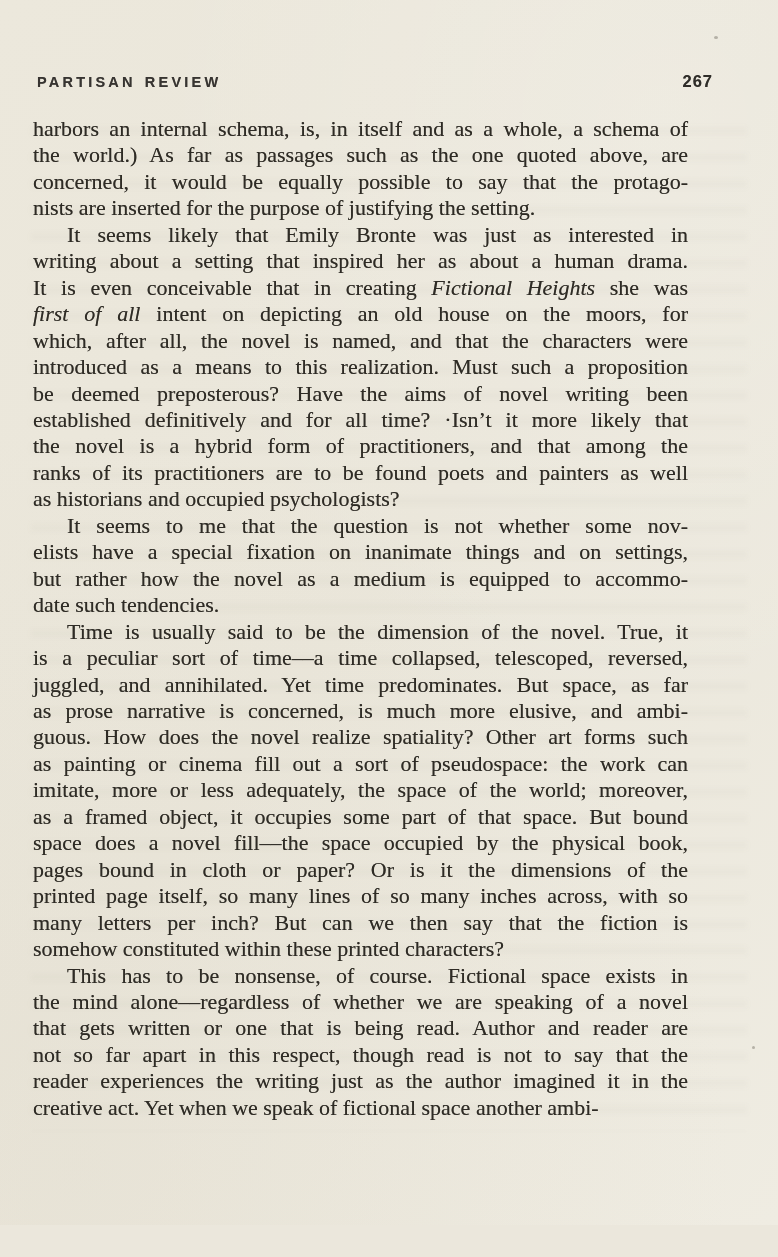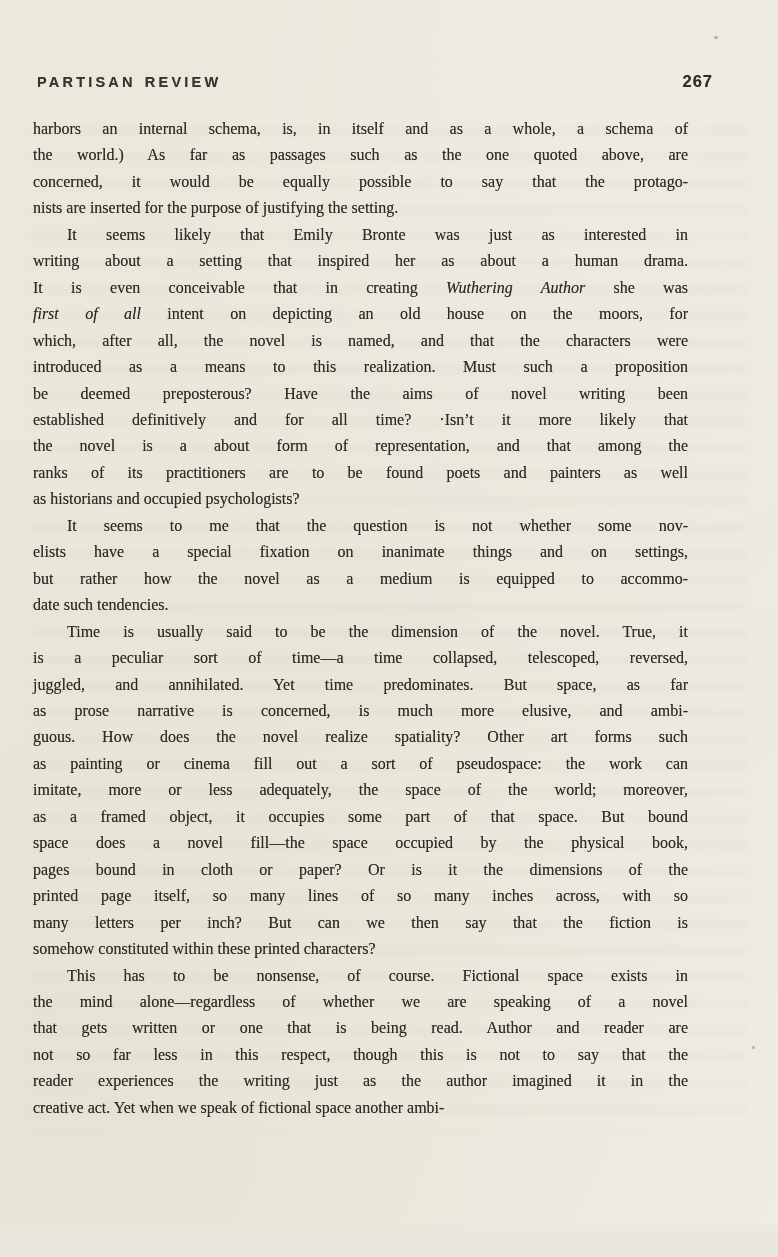--- a/index.html
+++ b/index.html
@@ -72,21 +72,21 @@
     letter-spacing: 1px;
     color: #2f2d29;
     text-shadow: 0 0 0.5px rgba(47,45,41,0.55);
   }
 
   .page-body {
     position: absolute;
     left: 33px;
     top: 116px;
     width: 655px;
-    font-size: 16px;
+    font-size: 22px;
     line-height: 26.45px;
     color: #2e2b25;
     text-shadow: 0 0 0.6px rgba(46,43,37,0.55);
   }
   .para { margin: 0; }
   .line {
     text-align: justify;
     text-align-last: justify;
     white-space: normal;
   }
@@ -113,27 +113,27 @@
   <div class="page-body">
       <div class="para">
         <div class="line">harbors an internal schema, is, in itself and as a whole, a schema of</div>
         <div class="line">the world.) As far as passages such as the one quoted above, are</div>
         <div class="line">concerned, it would be equally possible to say that the protago-</div>
         <div class="line last">nists are inserted for the purpose of justifying the setting.</div>
       </div>
       <div class="para">
         <div class="line indent">It seems likely that Emily Bronte was just as interested in</div>
         <div class="line">writing about a setting that inspired her as about a human drama.</div>
-        <div class="line">It is even conceivable that in creating <i>Wuthering Author</i> she was</div>
+        <div class="line">It is even conceivable that in creating <i>Fictional Heights</i> she was</div>
         <div class="line"><i>first of all</i> intent on depicting an old house on the moors, for</div>
         <div class="line">which, after all, the novel is named, and that the characters were</div>
         <div class="line">introduced as a means to this realization. Must such a proposition</div>
         <div class="line">be deemed preposterous? Have the aims of novel writing been</div>
         <div class="line">established definitively and for all time? ·Isn’t it more likely that</div>
-        <div class="line">the novel is a about form of representation, and that among the</div>
+        <div class="line">the novel is a hybrid form of practitioners, and that among the</div>
         <div class="line">ranks of its practitioners are to be found poets and painters as well</div>
         <div class="line last">as historians and occupied psychologists?</div>
       </div>
       <div class="para">
         <div class="line indent">It seems to me that the question is not whether some nov-</div>
         <div class="line">elists have a special fixation on inanimate things and on settings,</div>
         <div class="line">but rather how the novel as a medium is equipped to accommo-</div>
         <div class="line last">date such tendencies.</div>
       </div>
       <div class="para">
@@ -148,18 +148,18 @@
         <div class="line">space does a novel fill––the space occupied by the physical book,</div>
         <div class="line">pages bound in cloth or paper? Or is it the dimensions of the</div>
         <div class="line">printed page itself, so many lines of so many inches across, with so</div>
         <div class="line">many letters per inch? But can we then say that the fiction is</div>
         <div class="line last">somehow constituted within these printed characters?</div>
       </div>
       <div class="para">
         <div class="line indent">This has to be nonsense, of course. Fictional space exists in</div>
         <div class="line">the mind alone––regardless of whether we are speaking of a novel</div>
         <div class="line">that gets written or one that is being read. Author and reader are</div>
-        <div class="line">not so far less in this respect, though this is not to say that the</div>
+        <div class="line">not so far apart in this respect, though read is not to say that the</div>
         <div class="line">reader experiences the writing just as the author imagined it in the</div>
         <div class="line last">creative act. Yet when we speak of fictional space another ambi-</div>
       </div>
     </div>
 </div>
 
 </body></html>

